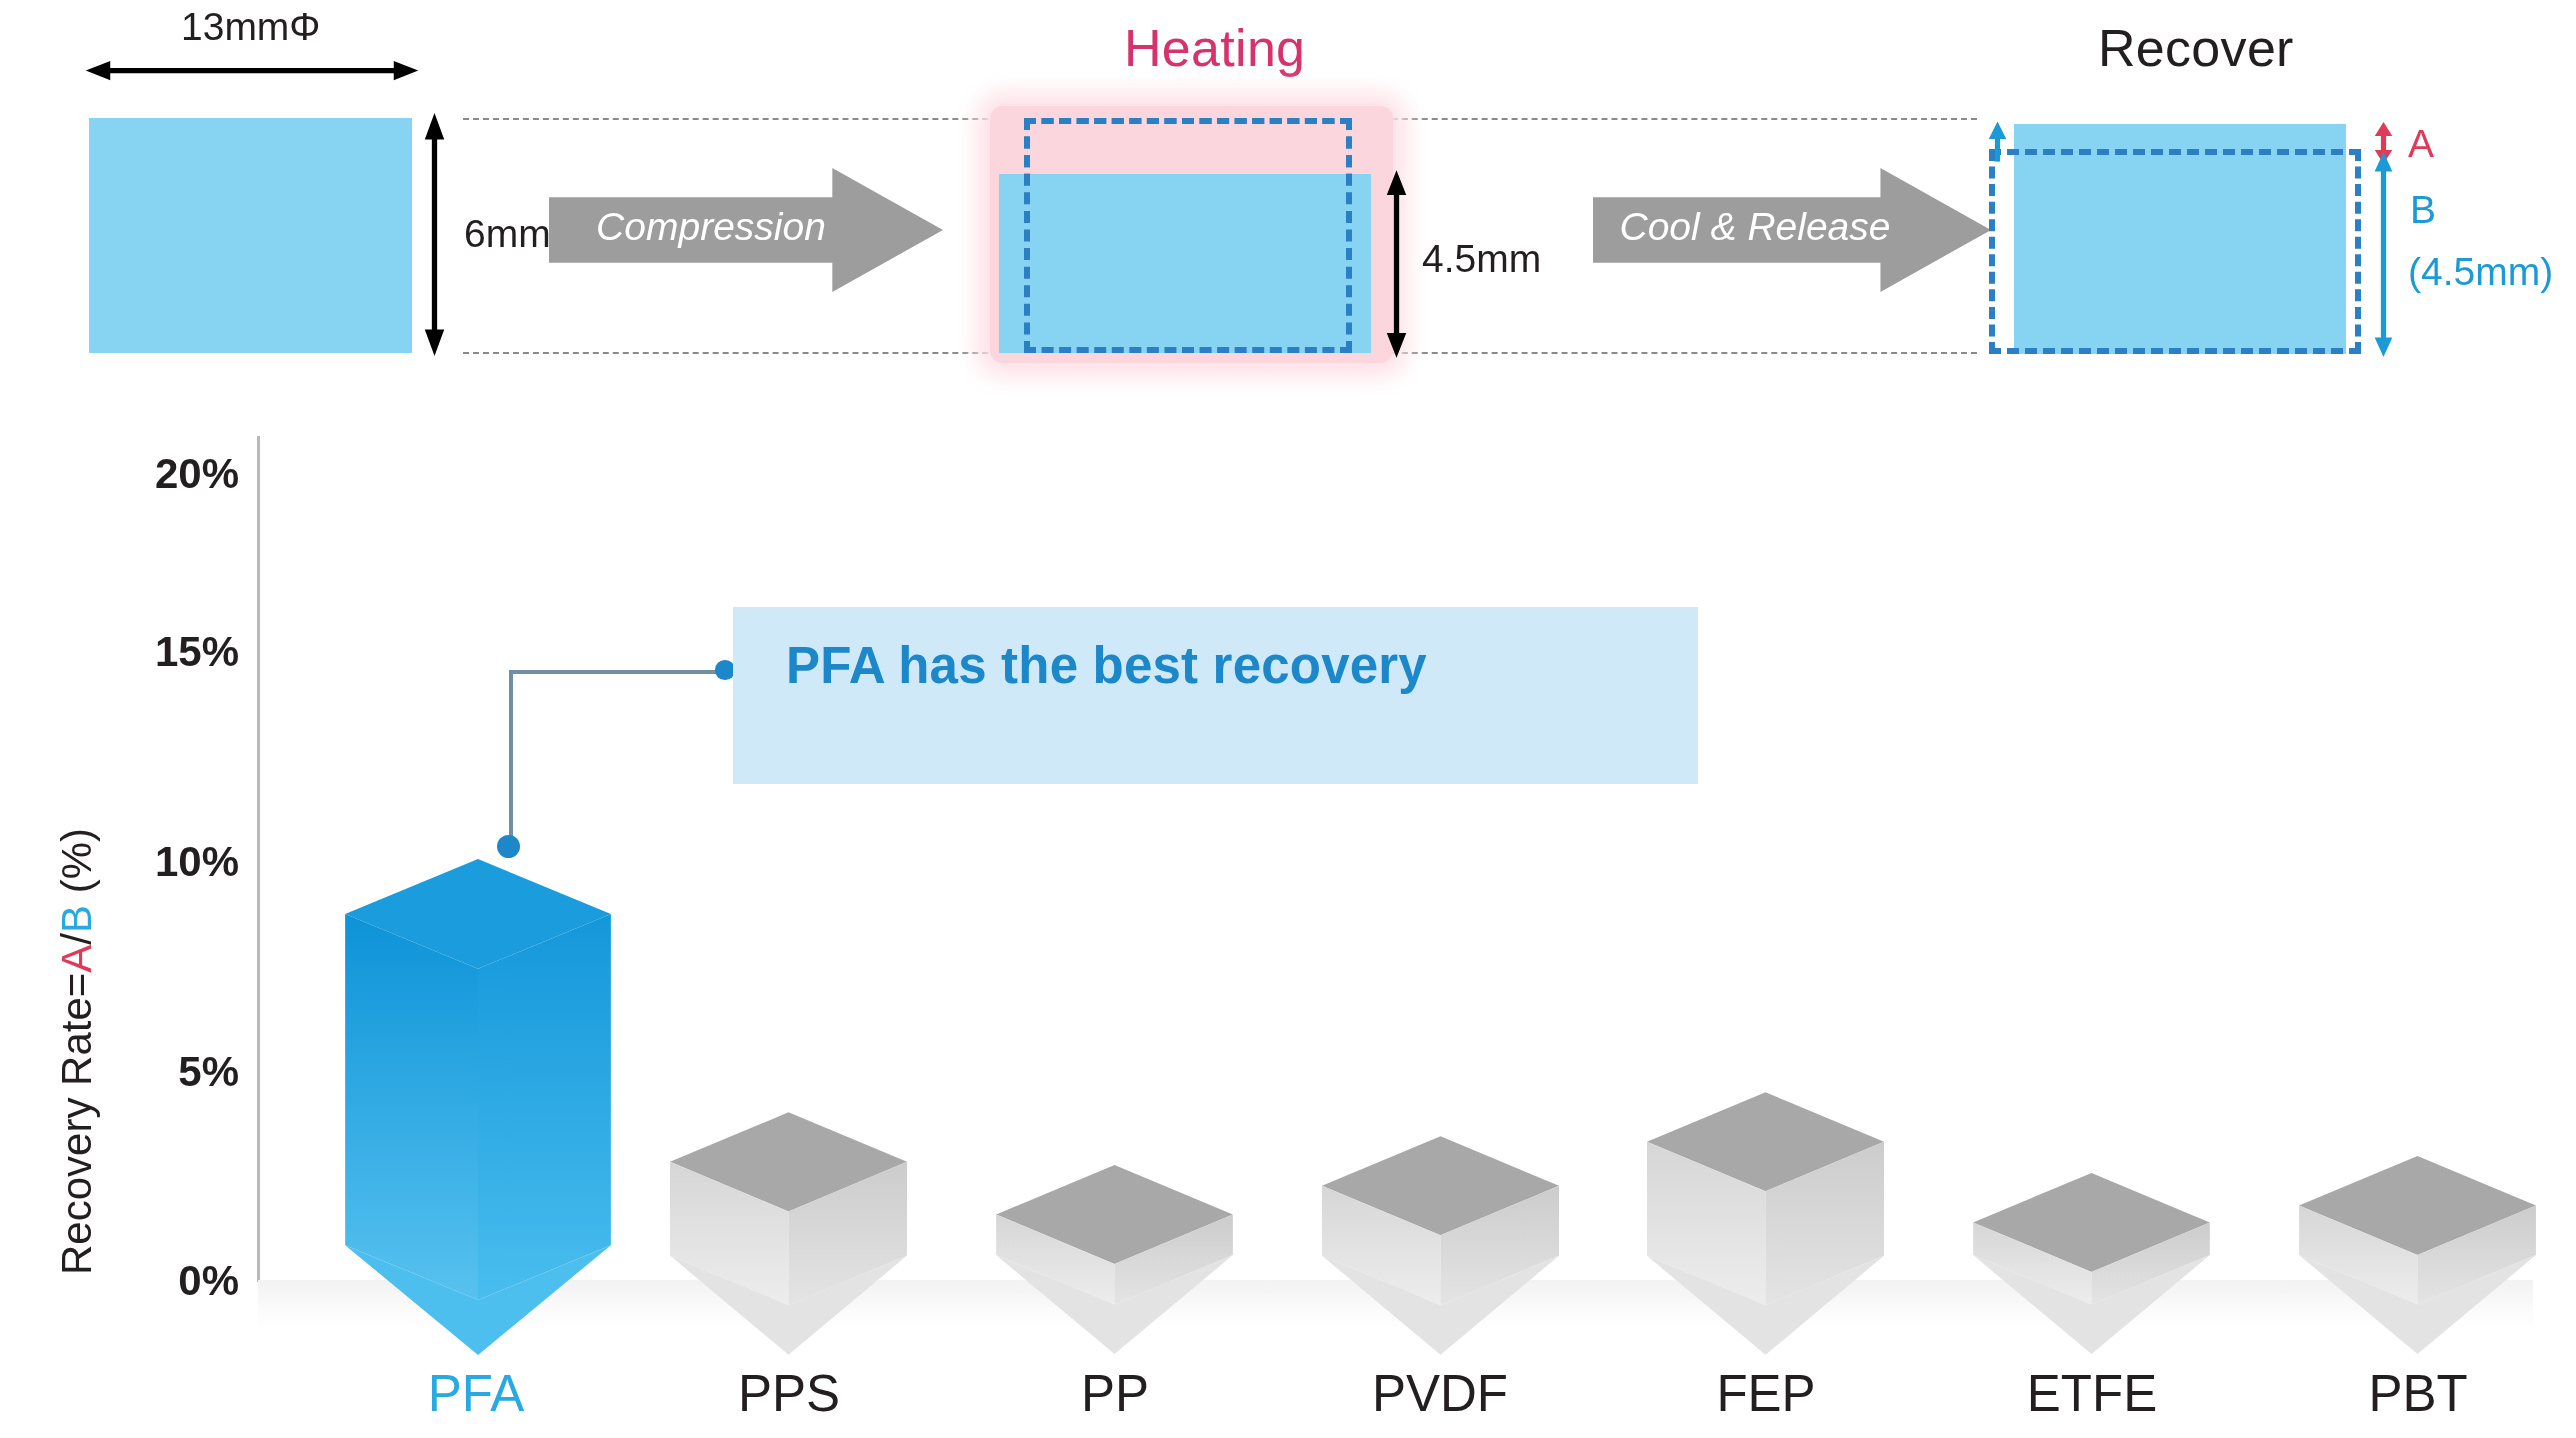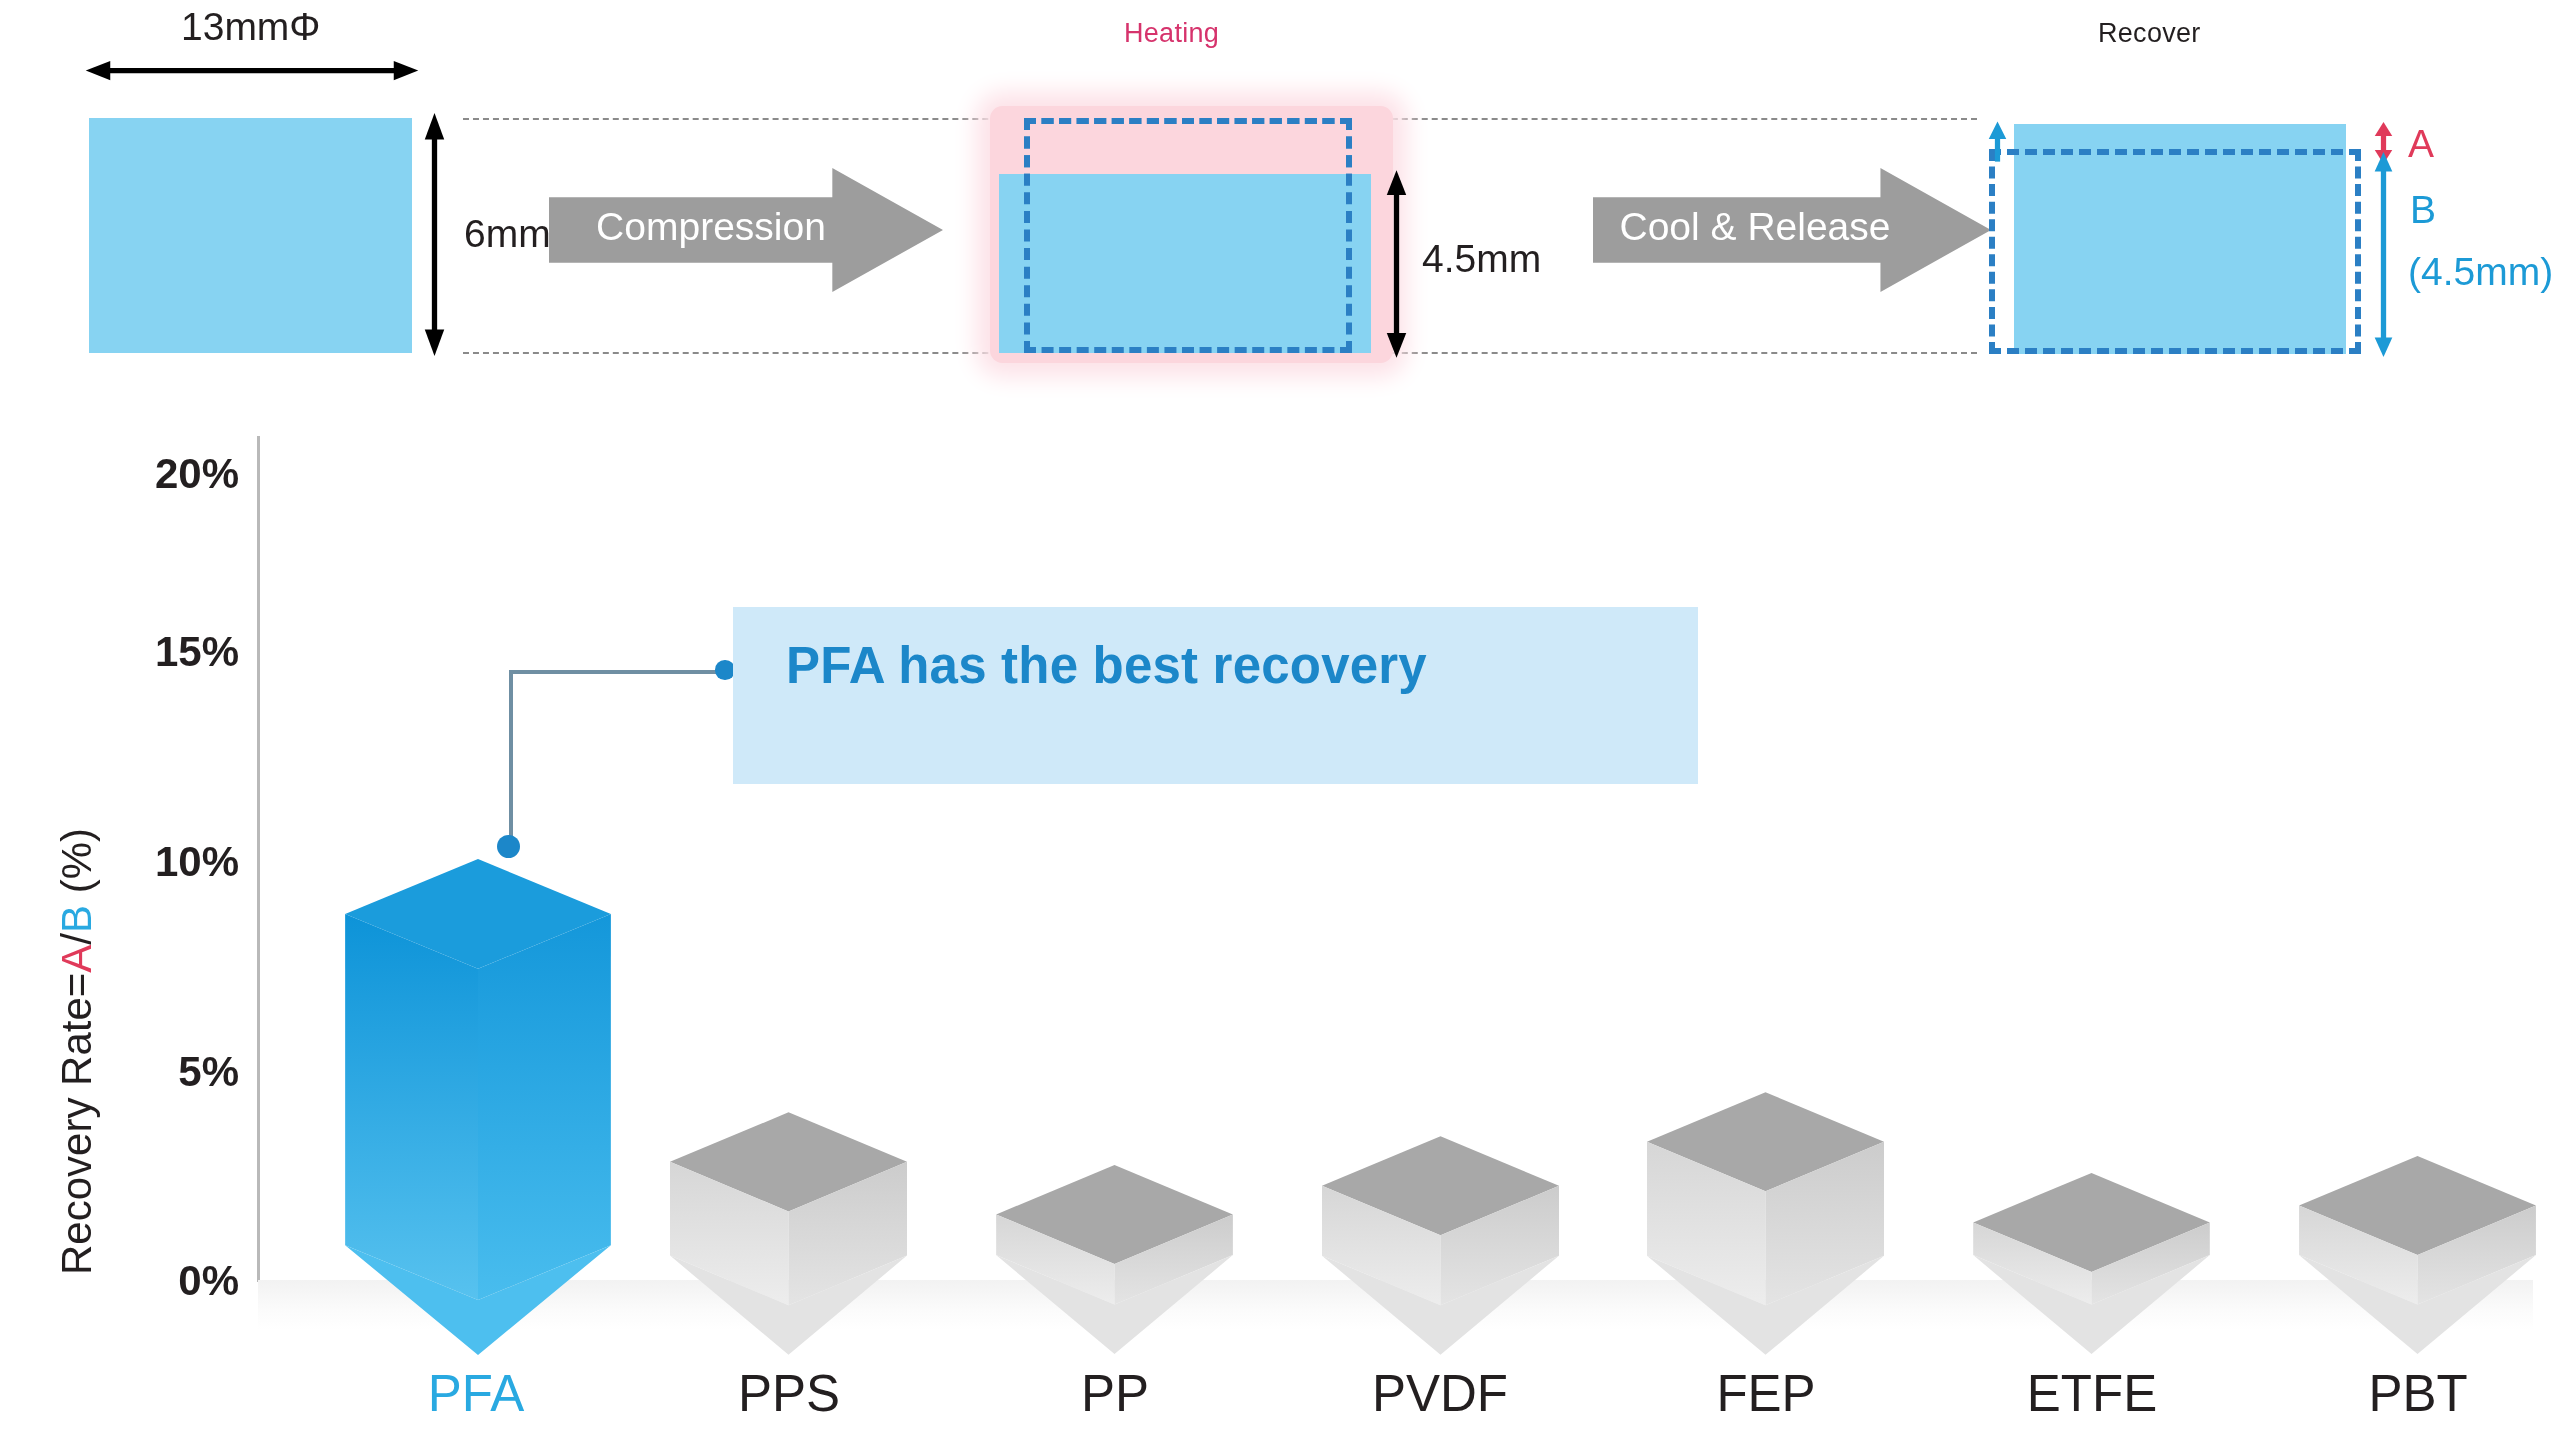--- a/index.html
+++ b/index.html
@@ -1,30 +1,30 @@
 <!DOCTYPE html>
 <html style="font-size:14px"><head>
 <meta charset="utf-8">
 <style>
   html,body{margin:0;padding:0;background:#fff;}
   body{width:2576px;height:1438px;position:relative;overflow:hidden;
        font-family:"Liberation Sans","DejaVu Sans",sans-serif;color:#231f20;}
   .abs{position:absolute;}
   
   #process{position:absolute;left:0;top:0;width:2576px;height:381px;}
-  .stage-title{position:absolute;font-size:27px;letter-spacing:0.3px;white-space:nowrap;}
+  .stage-title{position:absolute;font-size:52px;letter-spacing:0.3px;white-space:nowrap;}
   .sample{position:absolute;background:#87d3f2;}
   .guide{position:absolute;height:0;border-top:2.7px dashed #8a8a8a;}
   .dim-label{position:absolute;font-size:39px;white-space:nowrap;}
   .pink-glow{position:absolute;background:#fcd6dd;border-radius:12.4px;
              box-shadow:0 0 23px 14px #fde2e8;}
   .dashbox{position:absolute;border:6.2px dashed #2b7fc4;box-sizing:border-box;}
   .procarrow{position:absolute;}
   .procarrow .lbl{position:absolute;color:#fff;font-size:39px;white-space:nowrap;
-                  left:0;top:0;width:100%;text-align:center;}
+                  left:0;top:0;width:100%;text-align:center;font-style:italic;}
   
   #chart{position:absolute;left:0;top:381px;width:2576px;height:1058px;}
   .ylabel{position:absolute;font-size:42px;white-space:nowrap;
           transform-origin:0 0;transform:rotate(-90deg);}
   .ytick{position:absolute;font-size:42px;font-weight:bold;text-align:right;white-space:nowrap;}
   .yaxis{position:absolute;width:0;border-left:3.5px solid #b9b9b9;}
   .floor{position:absolute;background:linear-gradient(180deg,#f2f2f2 0%,#fbfbfb 60%,#ffffff 100%);}
   .xtick{position:absolute;font-size:51px;text-align:center;white-space:nowrap;}
   .callout{position:absolute;background:#cfe9f9;}
   .callout-text{position:absolute;color:#1c87c9;font-size:51px;font-weight:bold;

